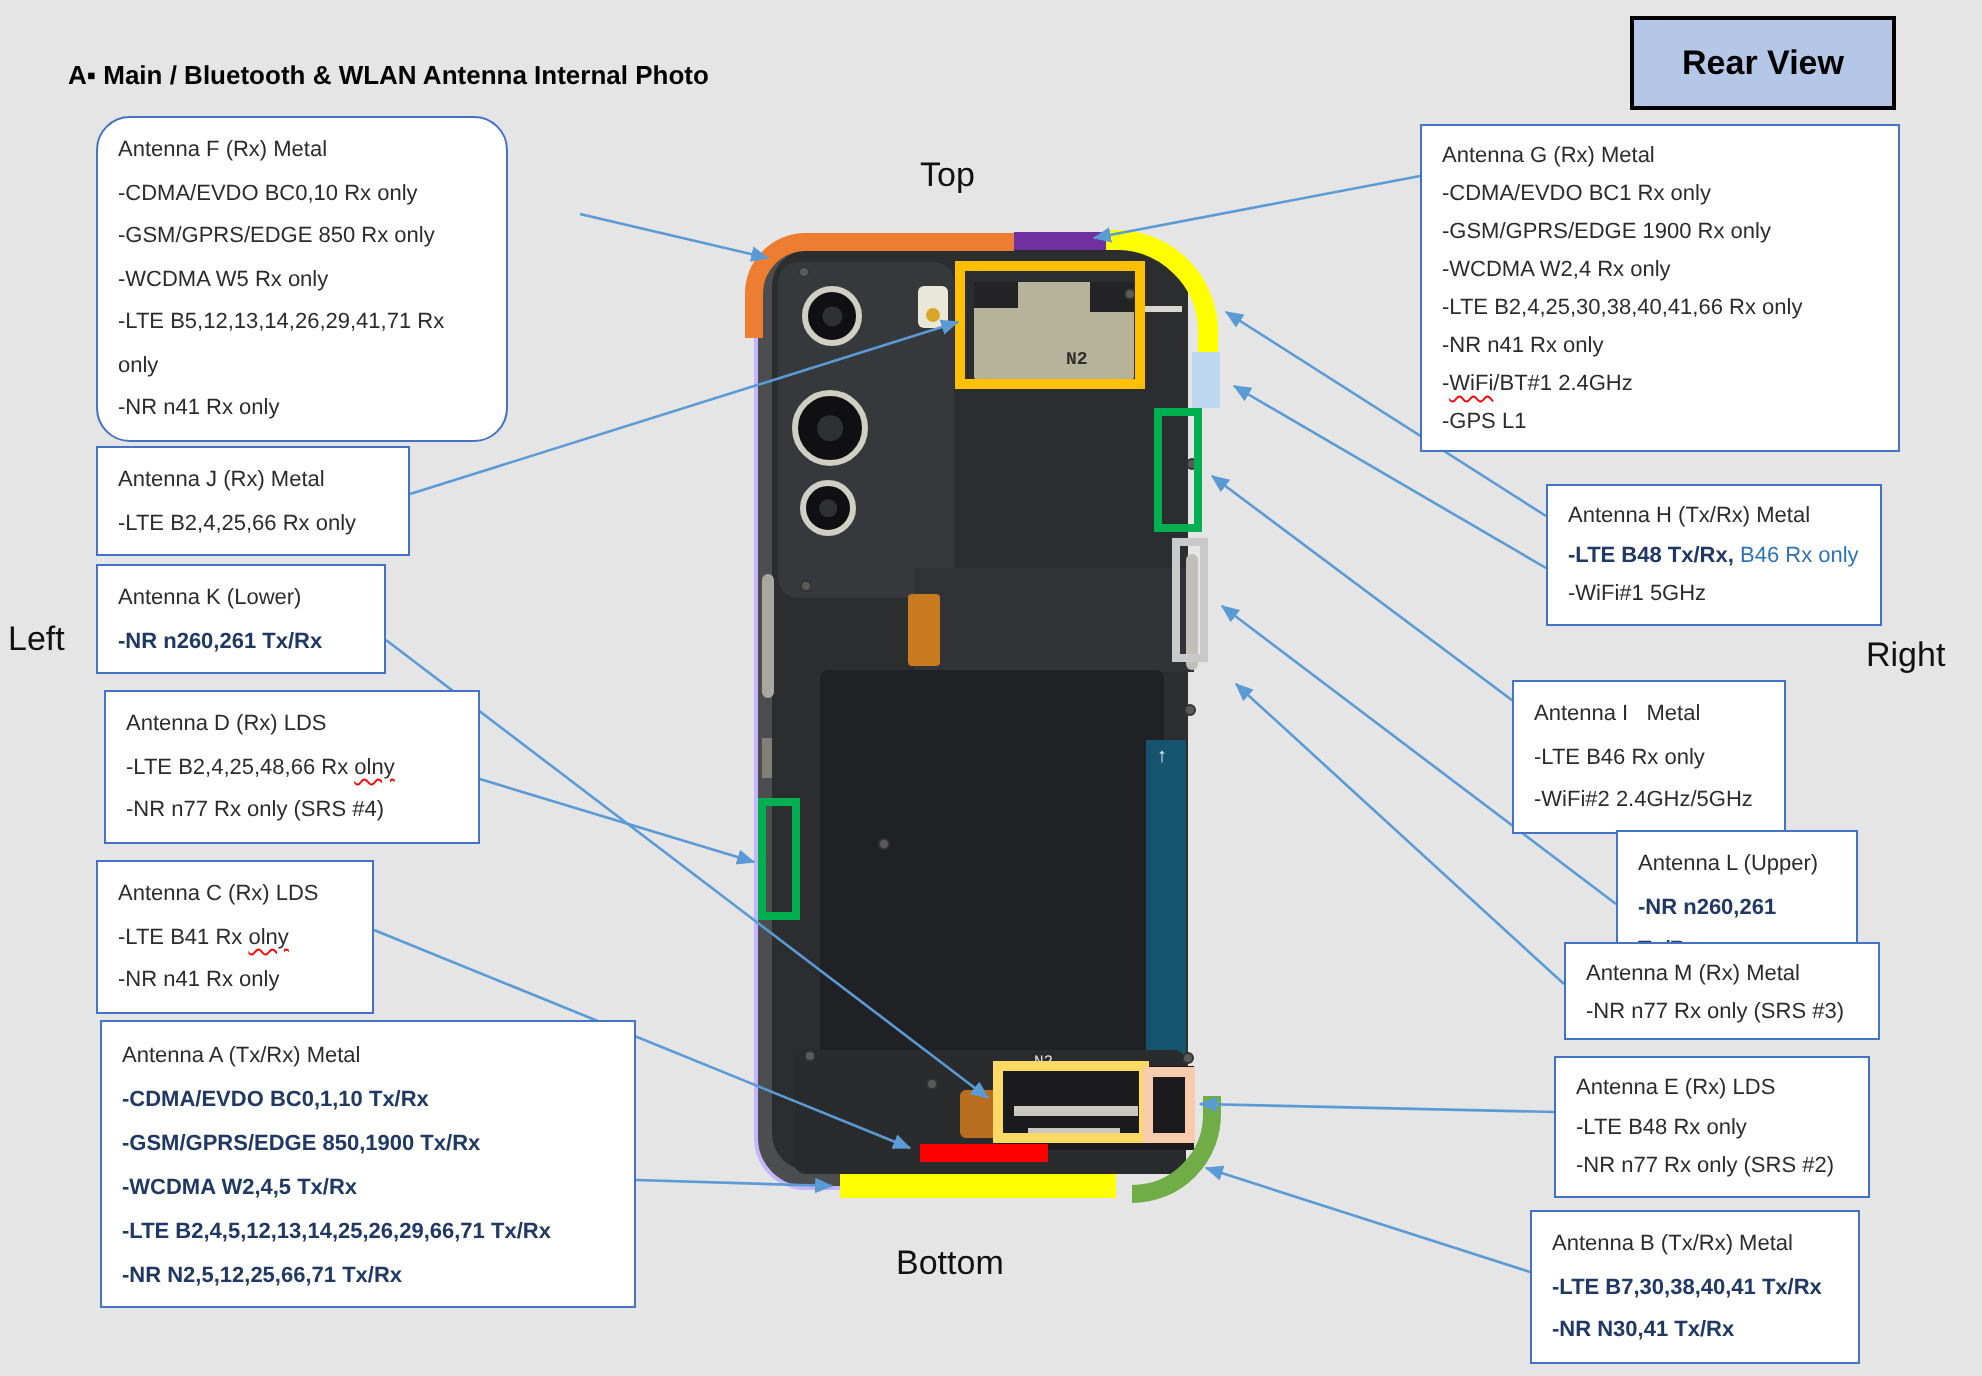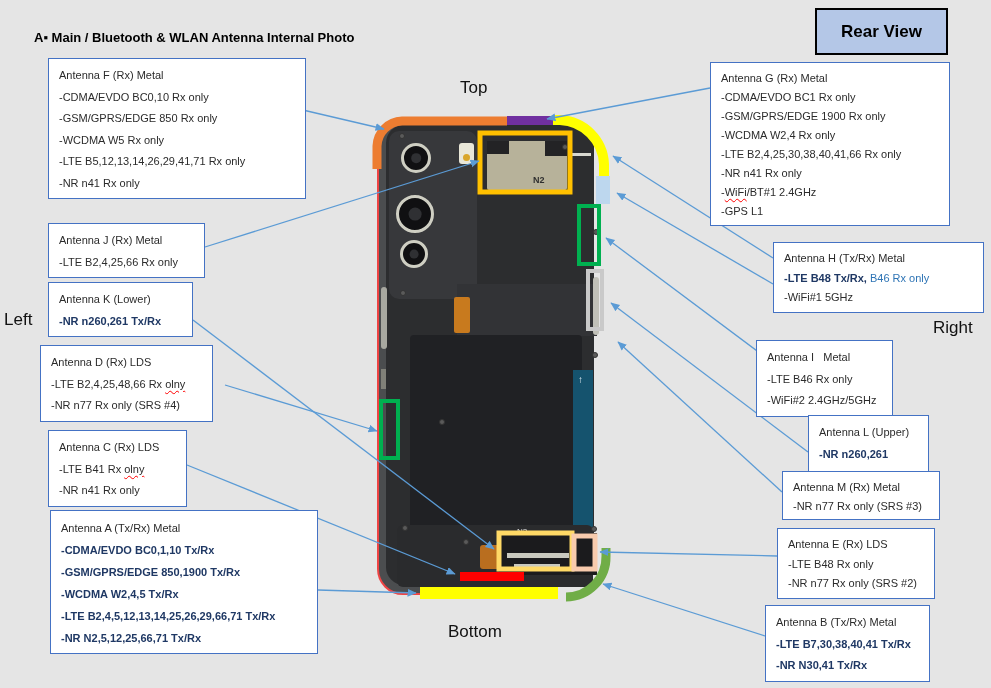--- a/index.html
+++ b/index.html
@@ -16,36 +16,36 @@
   .orient.left{left:4px;top:310px;}
   .orient.right{left:933px;top:318px;}
   
   .abox{position:absolute;background:#fff;border:1.5px solid #4472C4;box-sizing:border-box;
         padding:6px 9px 4px 10px;font-size:11px;color:#2b2b2b;line-height:21.5px;}
   .abox-title{white-space:pre-wrap;}
   .abox-line{white-space:normal;}
   .seg-b{color:#1F3864;font-weight:bold;}
   .seg-bl{color:#2E74B5;}
   .seg-sp{text-decoration:underline wavy #f00 1px;text-underline-offset:2px;}
-  .box-F{left:48px;top:58px;width:258px;}
+  .box-F{left:48px;top:58px;width:206px;border-radius:17px;}
   .box-J{left:48px;top:223px;width:157px;}
   .box-K{left:48px;top:282px;width:145px;}
-  .box-D{left:40px;top:345px;width:173px;}
+  .box-D{left:52px;top:345px;width:188px;}
   .box-C{left:48px;top:430px;width:139px;}
   .box-A{left:50px;top:510px;width:268px;line-height:22px;}
   .box-G{left:710px;top:62px;width:240px;line-height:19px;}
-  .box-H{left:773px;top:242px;width:211px;line-height:19.5px;}
+  .box-H{left:773px;top:242px;width:168px;line-height:19.5px;}
   .box-I{left:756px;top:340px;width:137px;}
   .box-L{left:808px;top:415px;width:121px;}
   .box-M{left:782px;top:471px;width:158px;line-height:18.5px;}
   .box-E{left:777px;top:528px;width:158px;line-height:19.5px;}
   .box-B{left:765px;top:605px;width:165px;}
   
   .phone{position:absolute;left:377px;top:117px;width:187px;height:478px;border-radius:26px;
-         background:#4b4d4f;border:2px solid #ef4444;box-sizing:border-box;}
+         background:#4b4d4f;border:2px solid #c4b5fd;box-sizing:border-box;font-family:Liberation Mono, monospace;}
   .phone *{position:absolute;box-sizing:border-box;}
   .inner-panel{left:7px;top:6px;width:208px;height:460px;border-radius:18px;background:#2c2d2f;}
   .camera-plate{left:10px;top:12px;width:88px;height:168px;border-radius:10px;background:#37383b;}
   .lens{border-radius:50%;background:#101012;border:3px solid #cfcfc3;}
   .lens .pupil{left:50%;top:50%;width:40%;height:40%;border-radius:50%;background:#2f3033;transform:translate(-50%,-50%);}
   .lens-1{left:22px;top:24px;width:30px;height:30px;}
   .lens-2{left:17px;top:76px;width:38px;height:38px;}
   .lens-3{left:21px;top:121px;width:28px;height:28px;}
   .flash{left:80px;top:24px;width:15px;height:21px;background:#e9e7d8;border-radius:3px;}
   .flash .dot{left:4px;top:11px;width:7px;height:7px;border-radius:50%;background:#d9a62a;}

